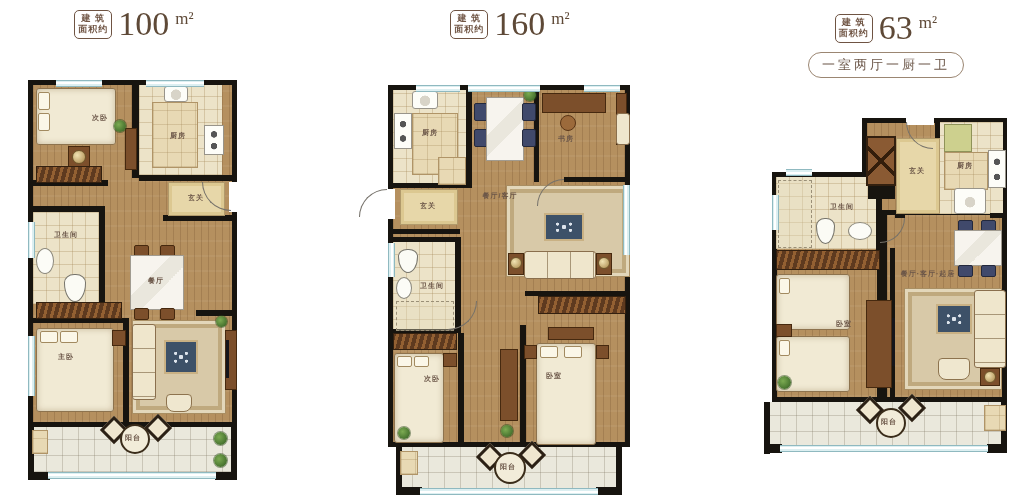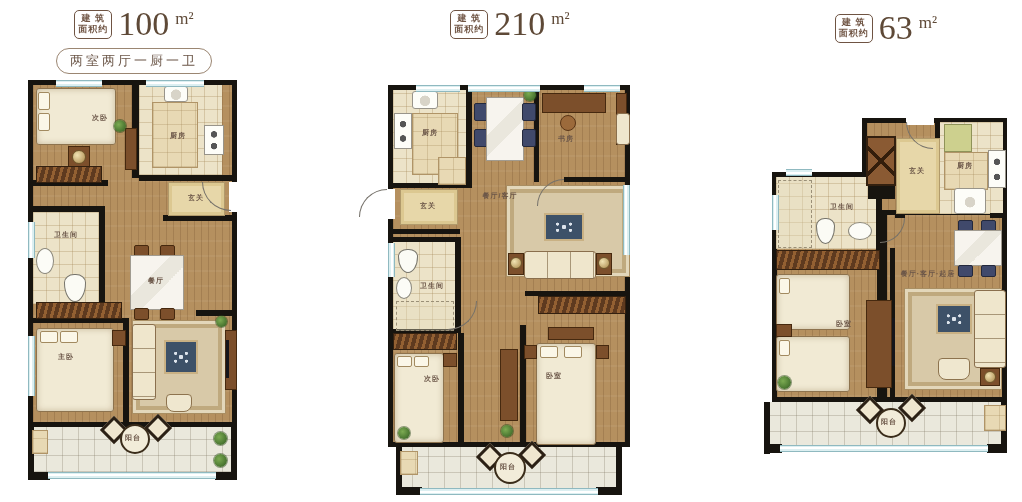--- a/index.html
+++ b/index.html
@@ -63,43 +63,43 @@
 
   <div class="hdr" style="left:28px;top:6px;width:212px">
     <div class="hdr-row">
       <div class="badge">
         <div>建 筑</div>
         <div>面积约</div>
       </div>
       <div class="num">100</div>
       <div class="unit">m²</div>
     </div>
-    <div class="pill">两室两厅一厨一卫</div>
   </div>
 
   <div class="hdr" style="left:388px;top:6px;width:244px">
     <div class="hdr-row">
       <div class="badge">
         <div>建 筑</div>
         <div>面积约</div>
       </div>
-      <div class="num">210</div>
+      <div class="num">160</div>
       <div class="unit">m²</div>
     </div>
   </div>
 
   <div class="hdr" style="left:762px;top:10px;width:248px">
     <div class="hdr-row">
       <div class="badge">
         <div>建 筑</div>
         <div>面积约</div>
       </div>
       <div class="num">63</div>
       <div class="unit">m²</div>
     </div>
+    <div class="pill">一室两厅一厨一卫</div>
   </div>
 
   <div class="canvas" style="left:28px;top:80px;width:212px;height:402px">
     <div class="a wood wallbox" style="left:0;top:0;width:209px;height:347px"></div>
 
     <div class="tile" style="left:111px;top:5px;width:83px;height:90px"></div>
     <div class="tile" style="left:5px;top:132px;width:66px;height:92px"></div>
 
     <div class="wall" style="left:104px;top:0;width:7px;height:98px"></div>
     <div class="wall" style="left:0;top:100px;width:80px;height:6px"></div>

